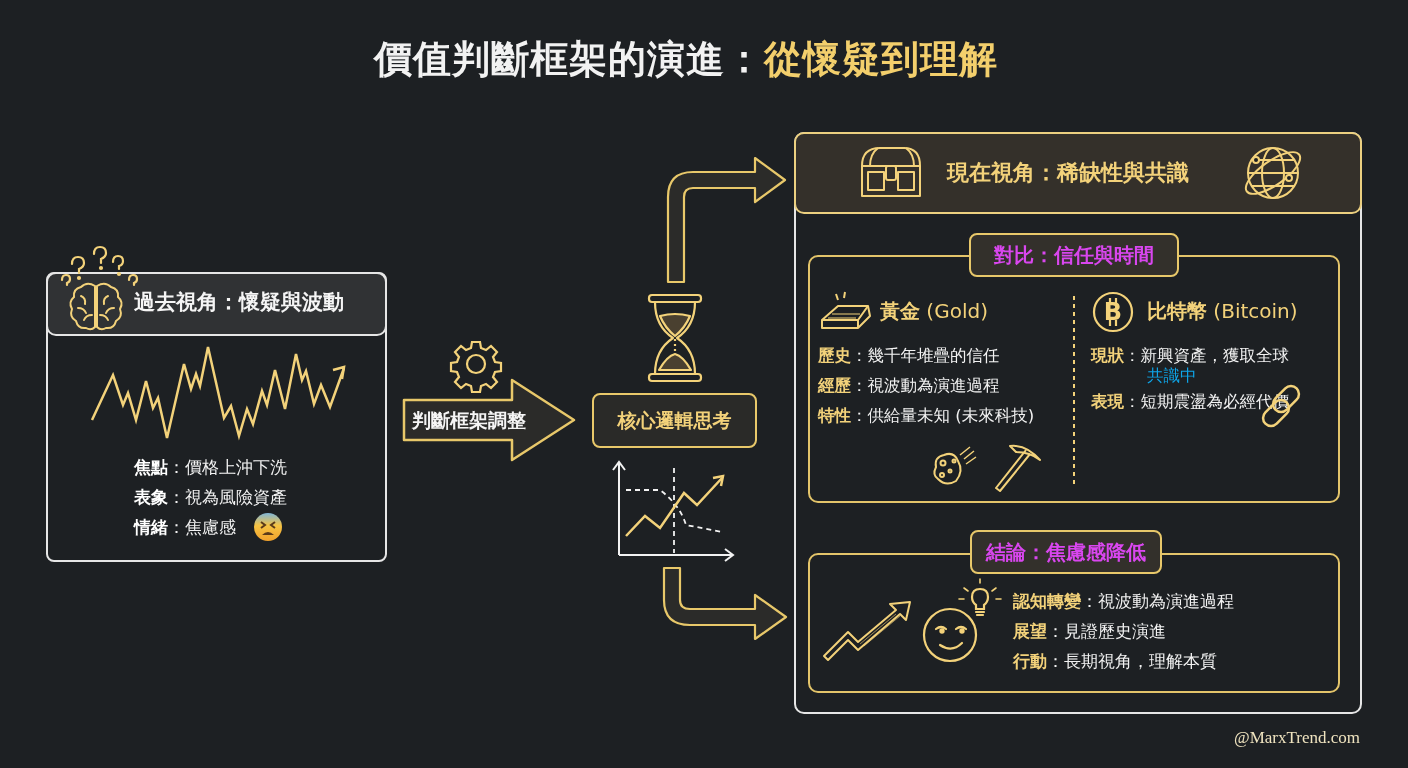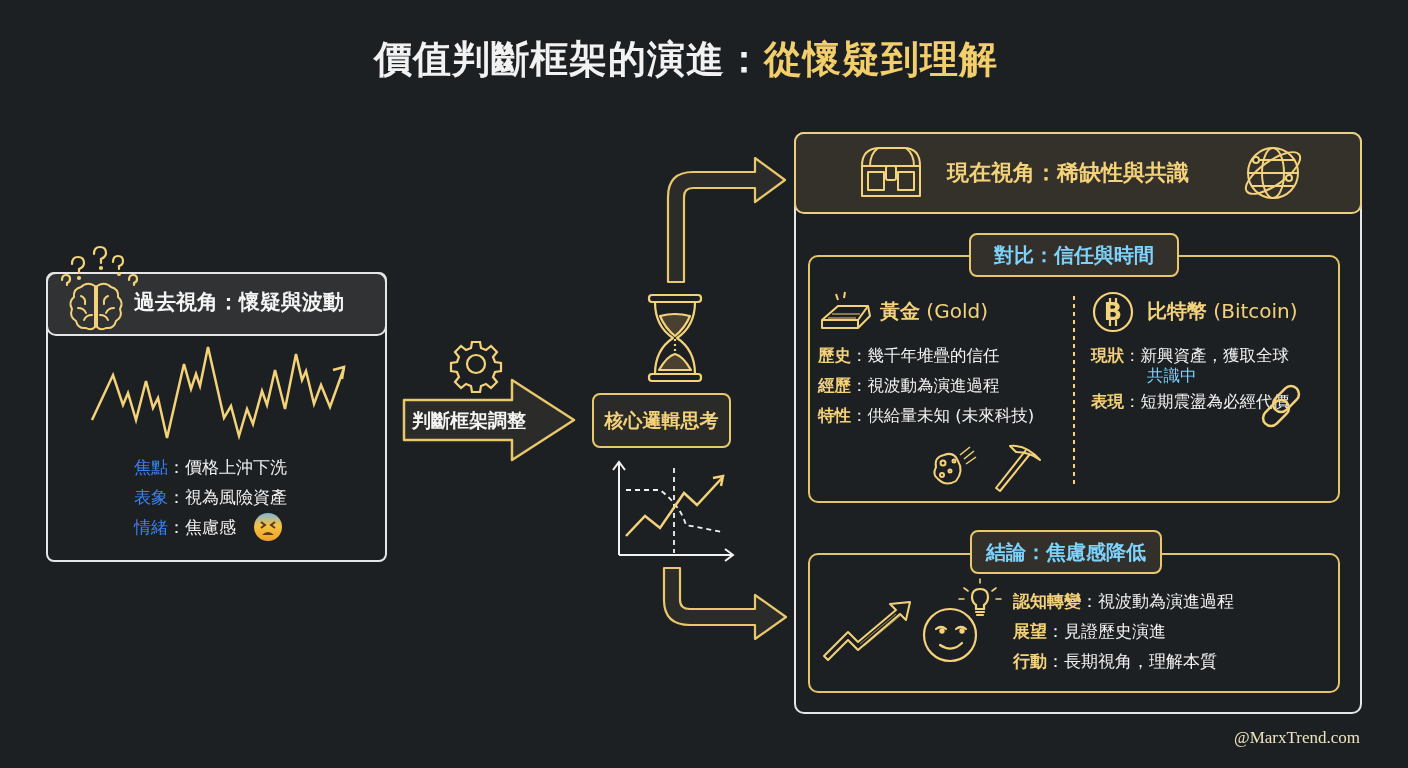--- a/index.html
+++ b/index.html
@@ -24,29 +24,29 @@
       border: 2px solid #e6e6e6; border-radius: 8px;
     }
     .left-header {
       left: 46px; top: 272px; width: 341px; height: 64px;
       background: #303234; border: 2px solid #e6e6e6; border-radius: 10px;
     }
     .left-header-text {
       left: 134px; top: 288px; font-size: 21px; font-weight: bold; color: #f5f5f5;
     }
     .info-line { font-size: 17px; line-height: 30px; white-space: nowrap; }
-    .info-line .k { color: #3b82f6; font-weight: normal; }
+    .info-line .k { color: #ffffff; font-weight: bold; }
     .info-line .v { color: #f2f2f2; }
 
     
     .mid-label {
       font-size: 19px; font-weight: bold; white-space: nowrap;
     }
     .core-box {
-      left: 592px; top: 393px; width: 139px; height: 55px;
+      left: 592px; top: 393px; width: 165px; height: 55px;
       background: #2a2a28; border: 2px solid #e8c86a; border-radius: 8px;
       display: flex; align-items: center; justify-content: center;
     }
 
     
     .right-outer {
       left: 794px; top: 132px; width: 568px; height: 582px;
       border: 2px solid #e6e6e6; border-radius: 10px;
     }
     .right-header {
@@ -55,29 +55,29 @@
     }
     .right-header-text {
       left: 947px; top: 158px; font-size: 22px; font-weight: bold; color: #f3d27a; white-space: nowrap;
     }
     .inner-box {
       border: 2px solid #e3c46a; border-radius: 10px;
     }
     .pill {
       background: #33302b; border: 2px solid #e8c86a; border-radius: 8px;
       display: flex; align-items: center; justify-content: center;
-      font-size: 20px; font-weight: bold; color: #7dd3fc; white-space: nowrap;
+      font-size: 20px; font-weight: bold; color: #d946ef; white-space: nowrap;
     }
     .col-title { font-size: 20px; font-weight: bold; color: #f3d27a; white-space: nowrap; }
     .col-title .latin { font-weight: normal; margin-top: 36px; }
     .r-line { font-size: 16.5px; line-height: 30px; white-space: nowrap; }
     .r-line .k { color: #f3d27a; font-weight: bold; }
     .r-line .v { color: #f2f2f2; }
     .r-line .v.hl { color: #f3d27a; font-weight: bold; }
-    .sub-line { font-size: 16.5px; line-height: 22px; color: #7dd3fc; white-space: nowrap; }
+    .sub-line { font-size: 16.5px; line-height: 22px; color: #0ea5e9; white-space: nowrap; }
 
     .watermark {
       right: 48px; top: 728px; font-size: 17px; color: #efe3bf; font-family: Liberation Serif, serif;
     }
     svg { position: absolute; overflow: visible; }
   </style>
 </head>
 <body>
 
 <div class="abs title">

